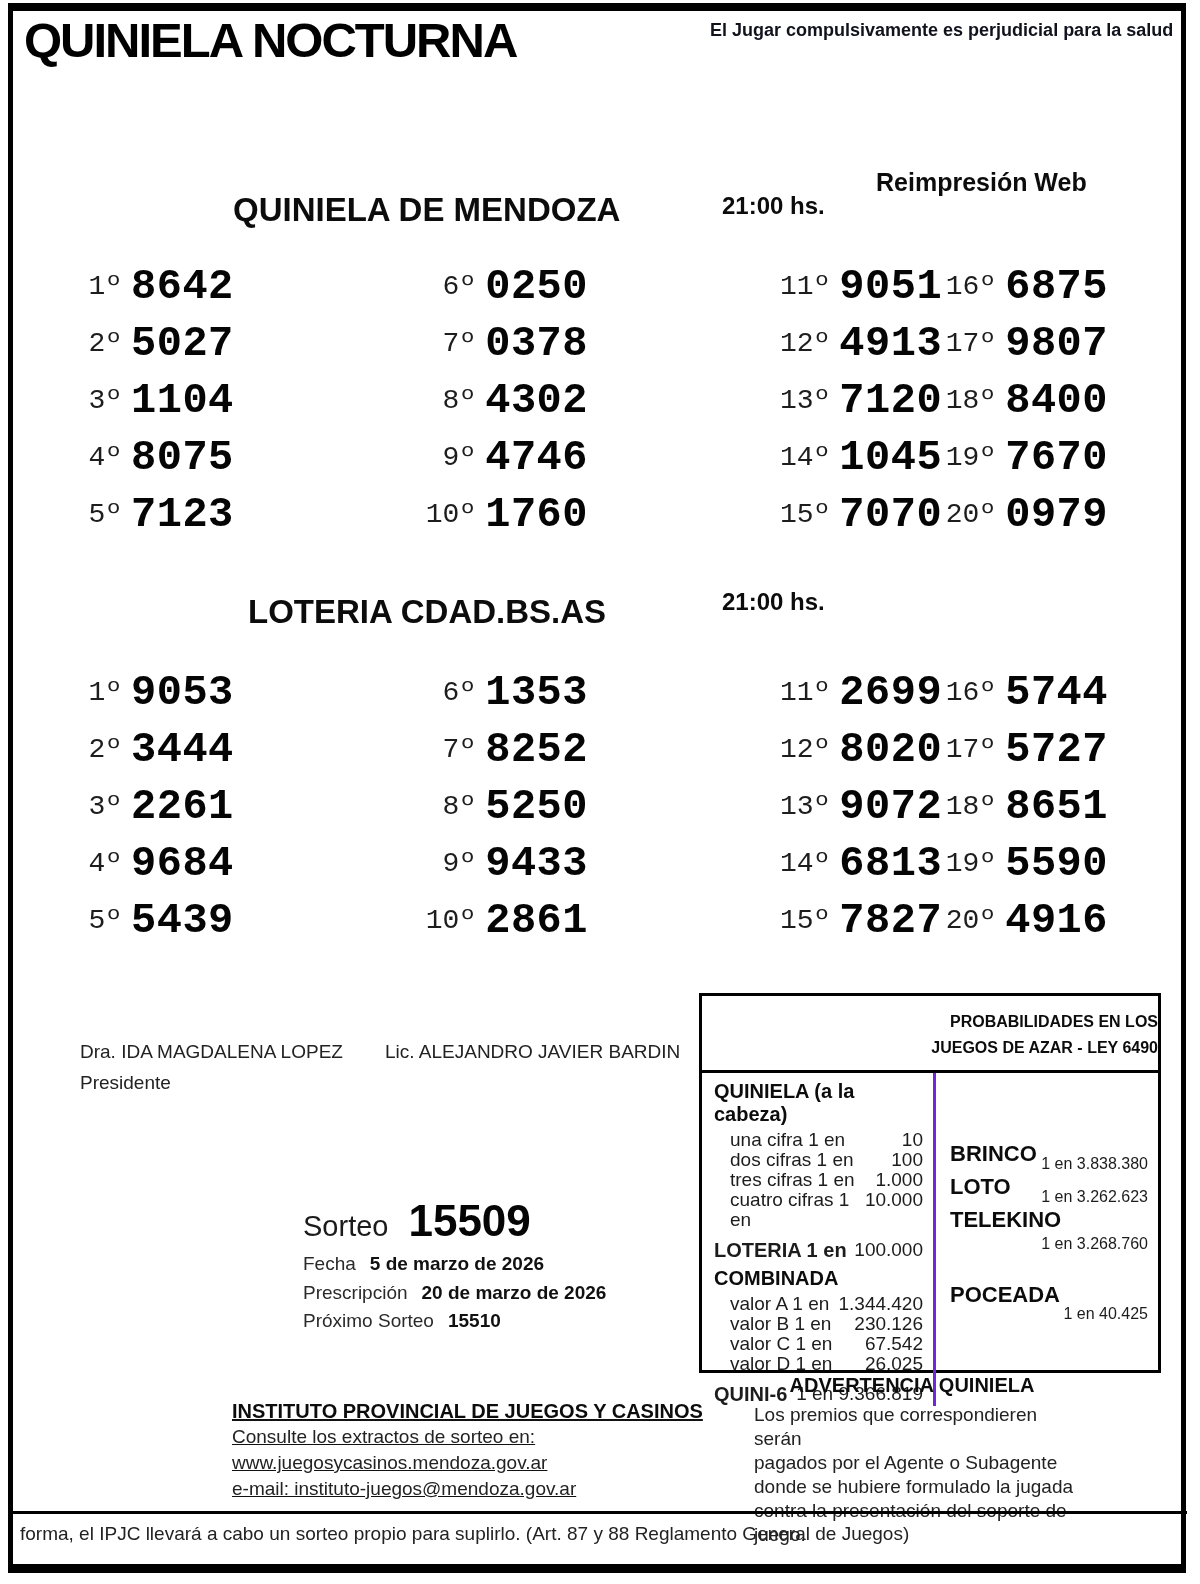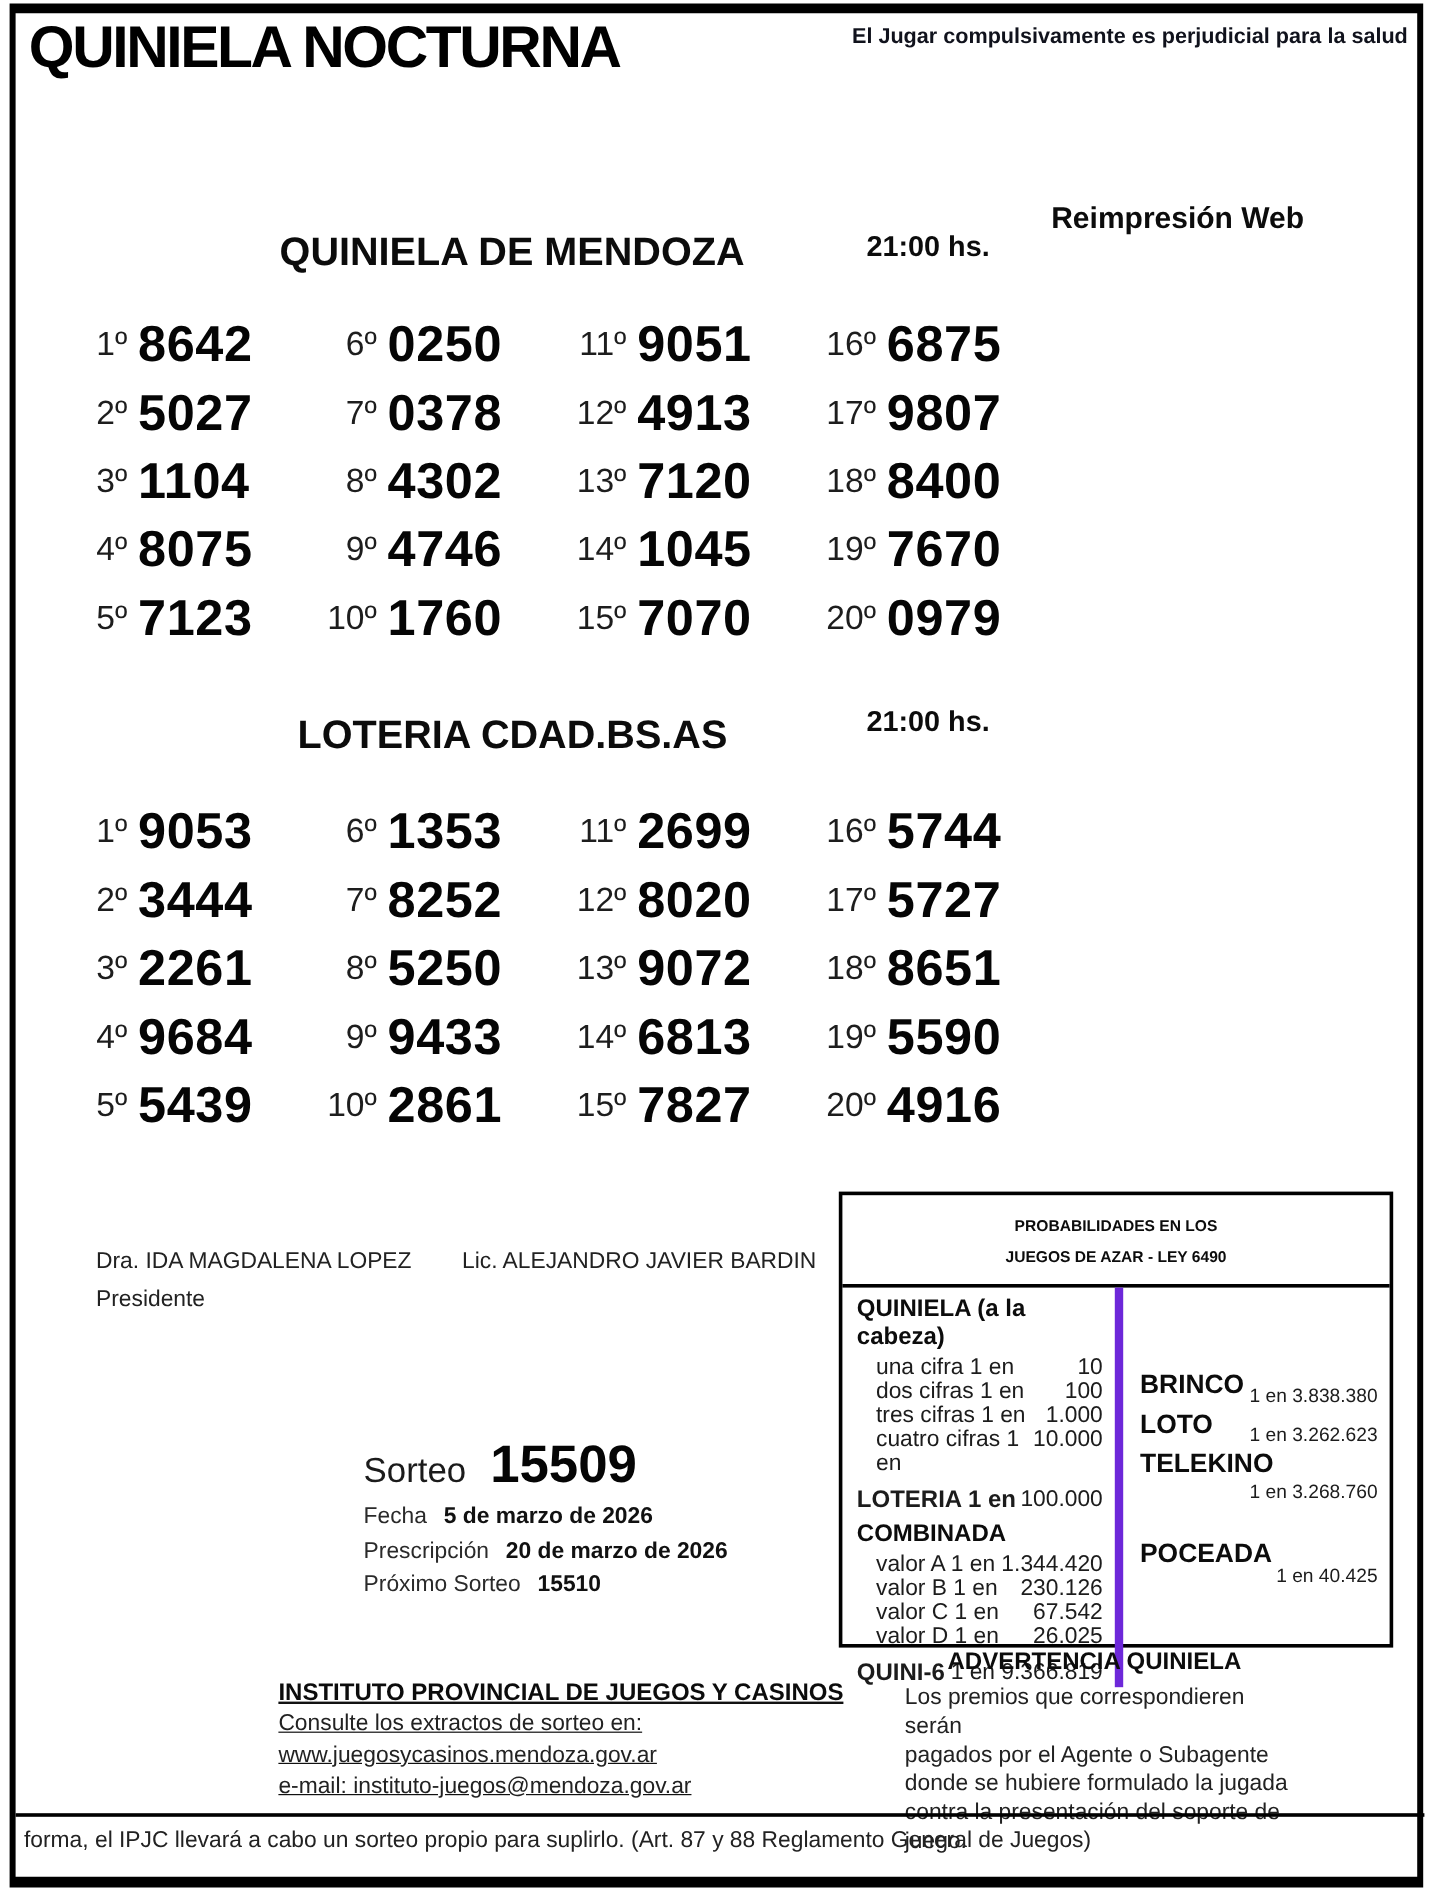--- a/index.html
+++ b/index.html
@@ -10,39 +10,39 @@
   .abs{position:absolute;}
 
   .doc-title{left:24px;top:12px;font-size:49px;font-weight:bold;letter-spacing:-2px;color:#000;}
   .health-warning{left:710px;top:20px;font-size:18px;font-weight:bold;color:#10121c;}
 
   .draw-title{font-size:33px;font-weight:bold;color:#0c0c0c;}
   .draw-time{font-size:24px;font-weight:bold;color:#0c0c0c;}
   .reprint{left:876px;top:168px;font-size:25px;font-weight:bold;color:#0c0c0c;}
 
   .results{display:grid;grid-auto-flow:column;grid-template-rows:repeat(5,57px);
-           grid-template-columns:repeat(5,1fr);width:1040px;left:52px;}
+           grid-template-columns:repeat(2,1fr);width:1040px;left:68px;font-family:Liberation Mono, monospace;}
   .cell{display:flex;align-items:center;gap:9px;}
   .ord{width:54px;text-align:right;font-size:28px;color:#1d1d1d;}
   .num{font-size:42px;font-weight:bold;color:#050505;letter-spacing:0.5px;}
 
   .sig{font-size:19px;line-height:31px;color:#222;}
 
   .sorteo-row{left:303px;top:1196px;display:flex;align-items:baseline;gap:20px;}
   .sorteo-label{font-size:29px;color:#1b1b1b;}
   .sorteo-number{font-size:44px;font-weight:bold;color:#050505;}
   .inforow{display:flex;gap:14px;font-size:19px;color:#2a2a2a;}
   .inforow .val{font-weight:bold;color:#111;}
 
   .probbox{left:699px;top:993px;width:462px;height:380px;border:3px solid #000;box-sizing:border-box;
            display:flex;flex-direction:column;background:#fff;}
-  .probhead{border-bottom:3px solid #000;text-align:center;font-weight:bold;font-size:13px;
+  .probhead{border-bottom:3px solid #000;text-align:right;font-weight:bold;font-size:16px;
             padding:13px 0 9px;line-height:26px;color:#0c0c0c;}
   .probbody{flex:1;display:flex;}
-  .probleft{width:234px;border-right:7px solid #6d28d9;box-sizing:border-box;
+  .probleft{width:234px;border-right:3px solid #6d28d9;box-sizing:border-box;
             padding:7px 10px 0 12px;font-size:19px;color:#1c1c1c;}
   .probright{flex:1;padding:68px 10px 0 14px;font-size:20px;color:#1c1c1c;}
   .psec{font-weight:bold;font-size:20px;color:#0c0c0c;}
   .prow{display:flex;justify-content:space-between;line-height:20px;}
   .prow .plabel{padding-left:4px;}
   .prow.indent .plabel{padding-left:16px;}
   .prow.boldrow{margin-top:8px;line-height:24px;}
   .prow.boldrow .plabel{font-weight:bold;font-size:20px;padding-left:0;}
   .quiniela-hdr{margin-bottom:4px;}
   .combinada-hdr{margin-top:5px;margin-bottom:4px;}

